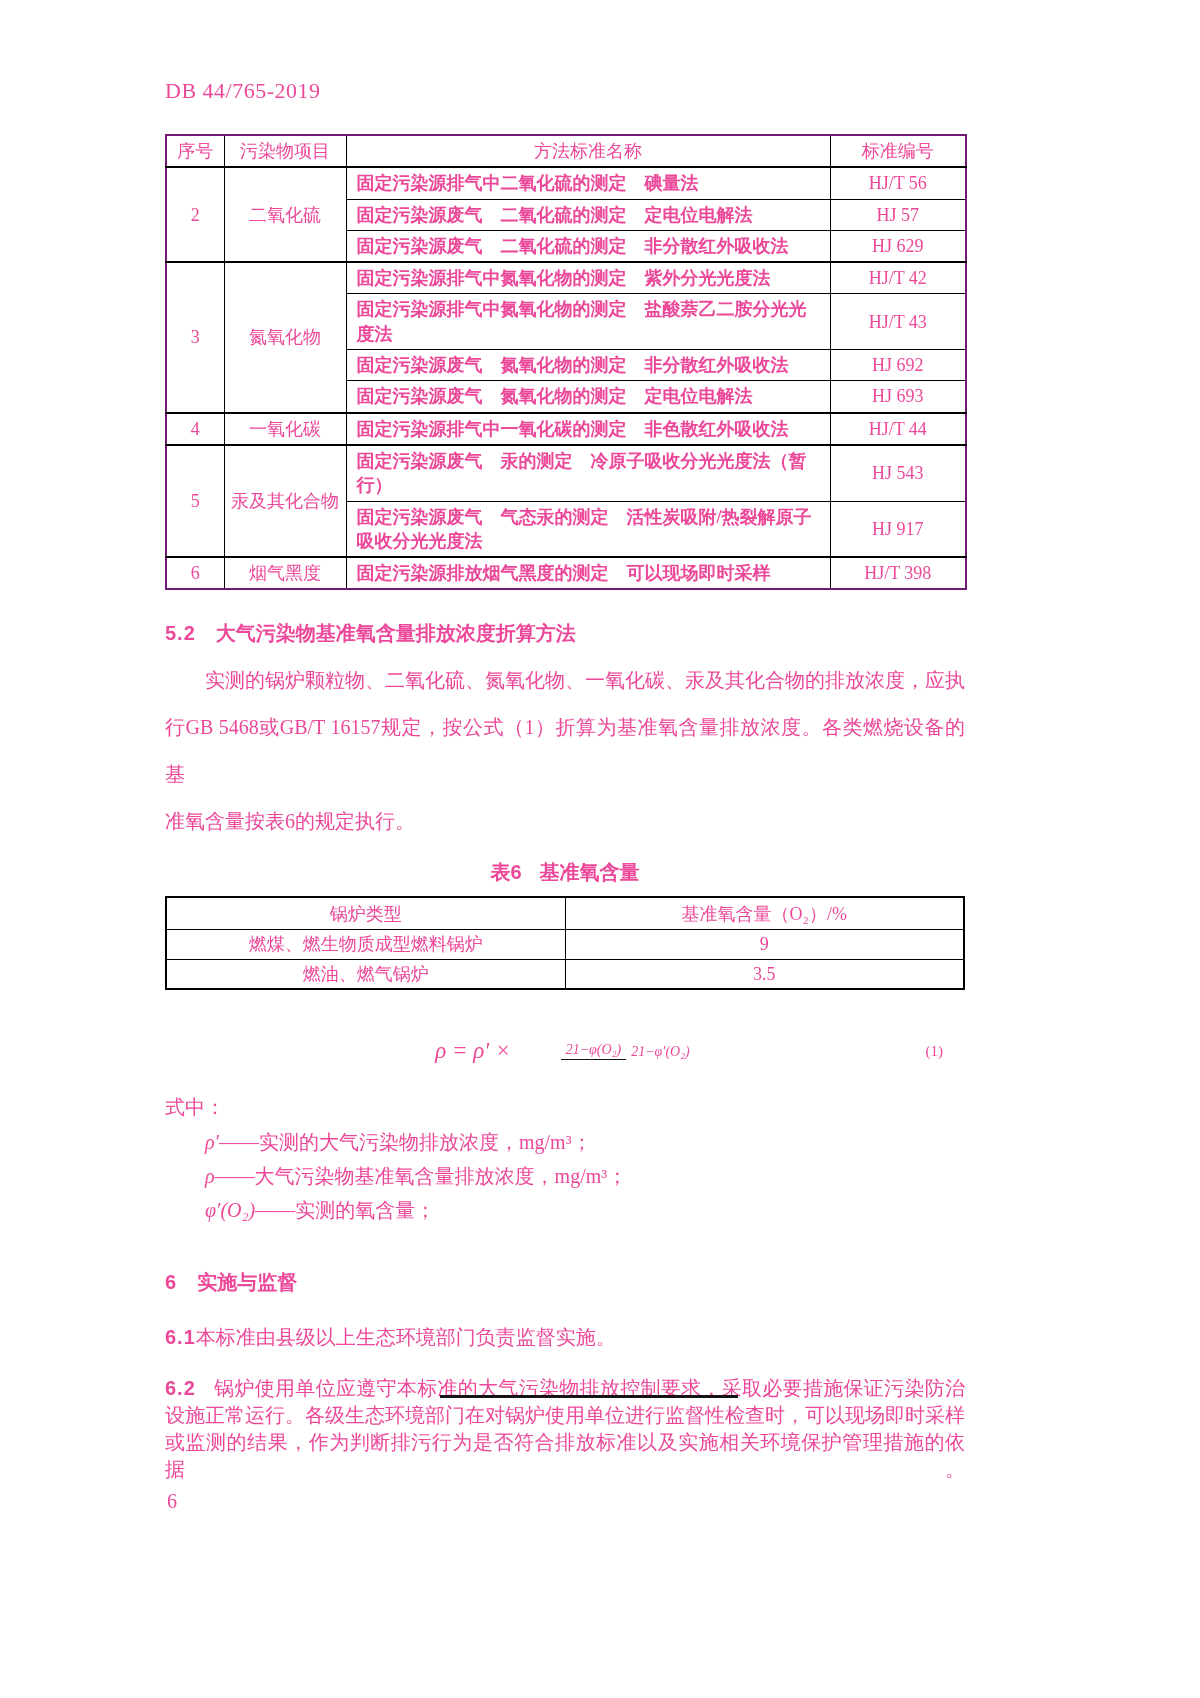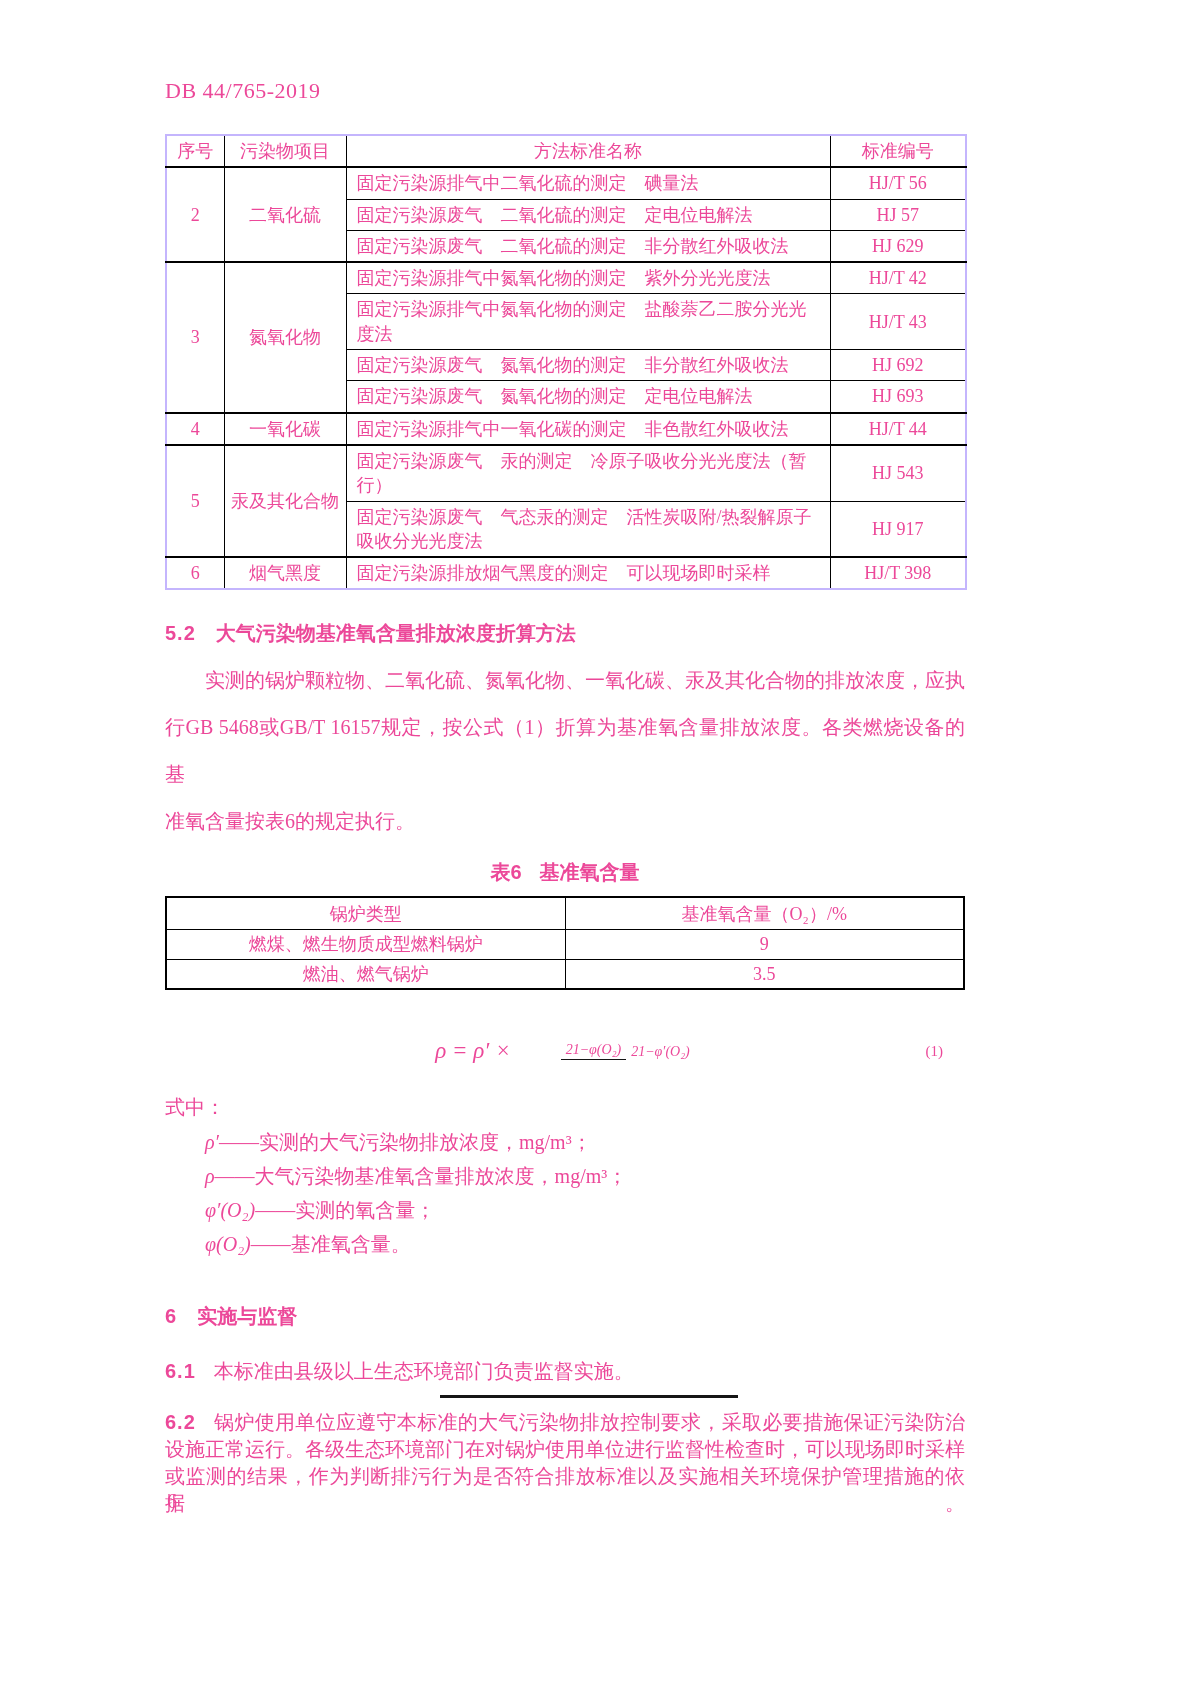--- a/index.html
+++ b/index.html
@@ -14,54 +14,54 @@
   }
   .content {
     position:absolute; left:165px; top:78px; width:800px;
   }
   .doc-number { font-size:22px; letter-spacing:.5px; }
 
   
   table.methods {
     width:100%; border-collapse:collapse; table-layout:fixed;
     margin-top:30px;
-    border:2px solid #c4b5fd;
+    border:2px solid #701a75;
   }
   table.methods th, table.methods td {
     border:1px solid #000;
     font-size:18px; font-weight:normal;
     padding:3px 6px;
     height:29px;
     vertical-align:middle;
     text-align:center;
     line-height:1.35;
   }
   table.methods th { height:30px; }
-  table.methods td.method { text-align:left; padding-left:10px; }
+  table.methods td.method { text-align:left; padding-left:10px;font-weight:bold; }
   table.methods td.code { font-family:"Liberation Serif","DejaVu Serif",serif; }
   table.methods tr.group-start th, table.methods tr.group-start td { border-top:2px solid #000; }
 
   
   .clause-heading {
     margin-top:30px;
     font-family:"Liberation Sans","DejaVu Sans",sans-serif;
     font-weight:bold; font-size:20px;
     display:flex; align-items:baseline;
   }
   .clause-heading .num { margin-right:20px; letter-spacing:1px; }
 
   .para { margin-top:10px; font-size:20px; }
   .para .line { line-height:47px; }
   .line.fill { text-align:justify; text-align-last:justify; }
   .line.indent { text-indent:2em; }
 
   .clause-line { margin-top:28px; font-size:20px; display:flex; align-items:baseline; }
   .clause-line .num {
     font-family:"Liberation Sans","DejaVu Sans",sans-serif;
-    font-weight:bold; margin-right:18px; letter-spacing:1px; flex:none;
+    font-weight:bold; letter-spacing:1px; flex:none;
   }
   .clause-para { margin-top:24px; font-size:20px; }
   .clause-para .num {
     font-family:"Liberation Sans","DejaVu Sans",sans-serif;
     font-weight:bold; letter-spacing:1px; margin-right:18px;
   }
 
   
   .table6-title {
     margin-top:14px; text-align:center;
@@ -239,23 +239,20 @@
     <div class="definitions">
       <div class="def-line">
         <span class="sym">ρ′</span><span>——实测的大气污染物排放浓度，mg/m³；</span>
       </div>
       <div class="def-line">
         <span class="sym">ρ</span><span>——大气污染物基准氧含量排放浓度，mg/m³；</span>
       </div>
       <div class="def-line">
         <span class="sym">φ′(O₂)</span><span>——实测的氧含量；</span>
       </div>
-      <div class="def-line">
-        <span class="sym">φ(O₂)</span><span>——基准氧含量。</span>
-      </div>
     </div>
 
     <div class="clause-heading" style="margin-top:42px;">
       <span class="num">6</span>
       <span>实施与监督</span>
     </div>
 
     <div class="clause-line">
       <span class="num">6.1</span>
       <span>本标准由县级以上生态环境部门负责监督实施。</span>

